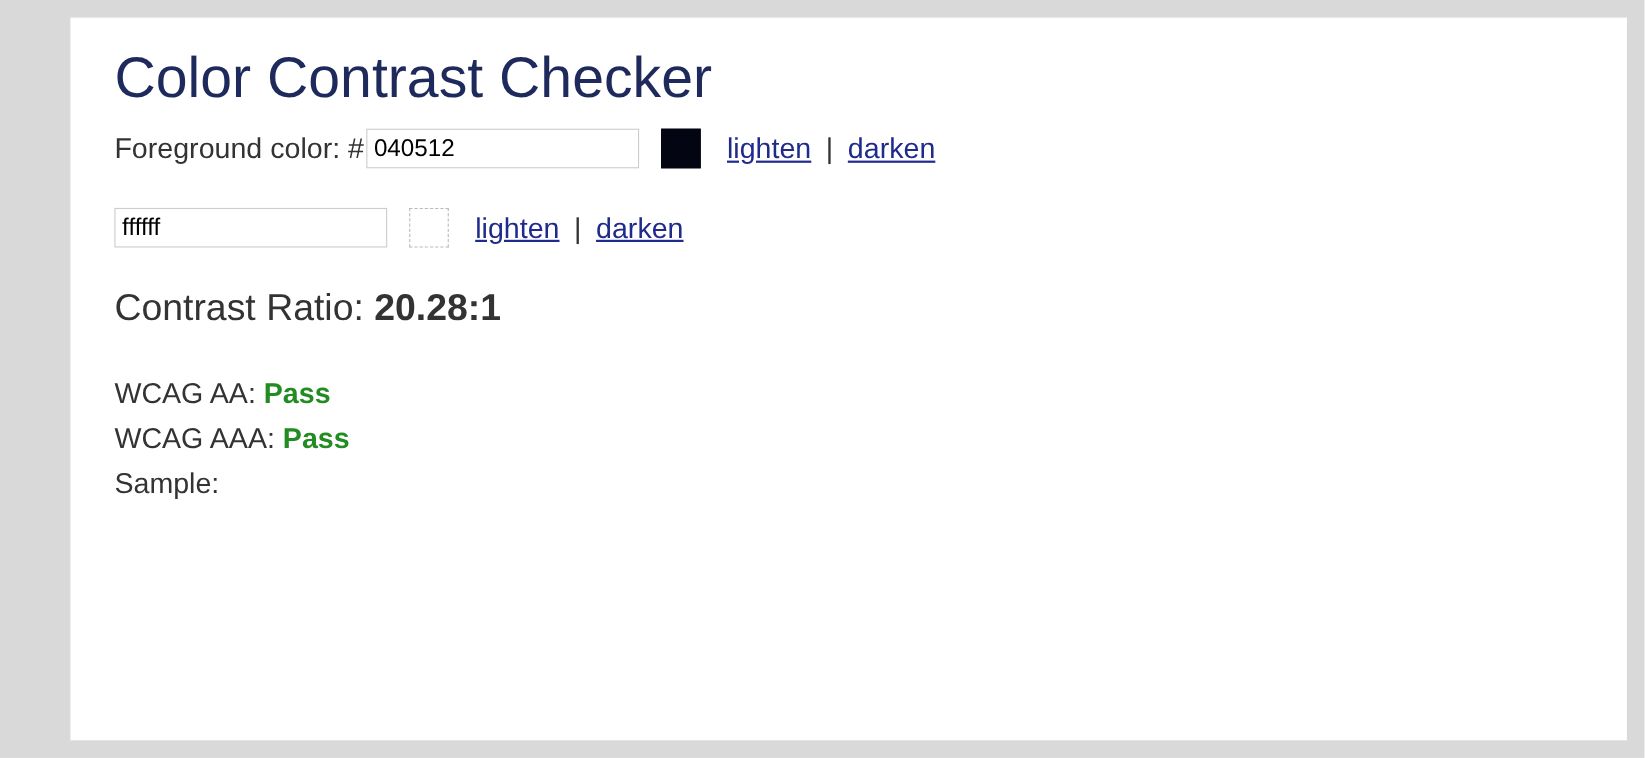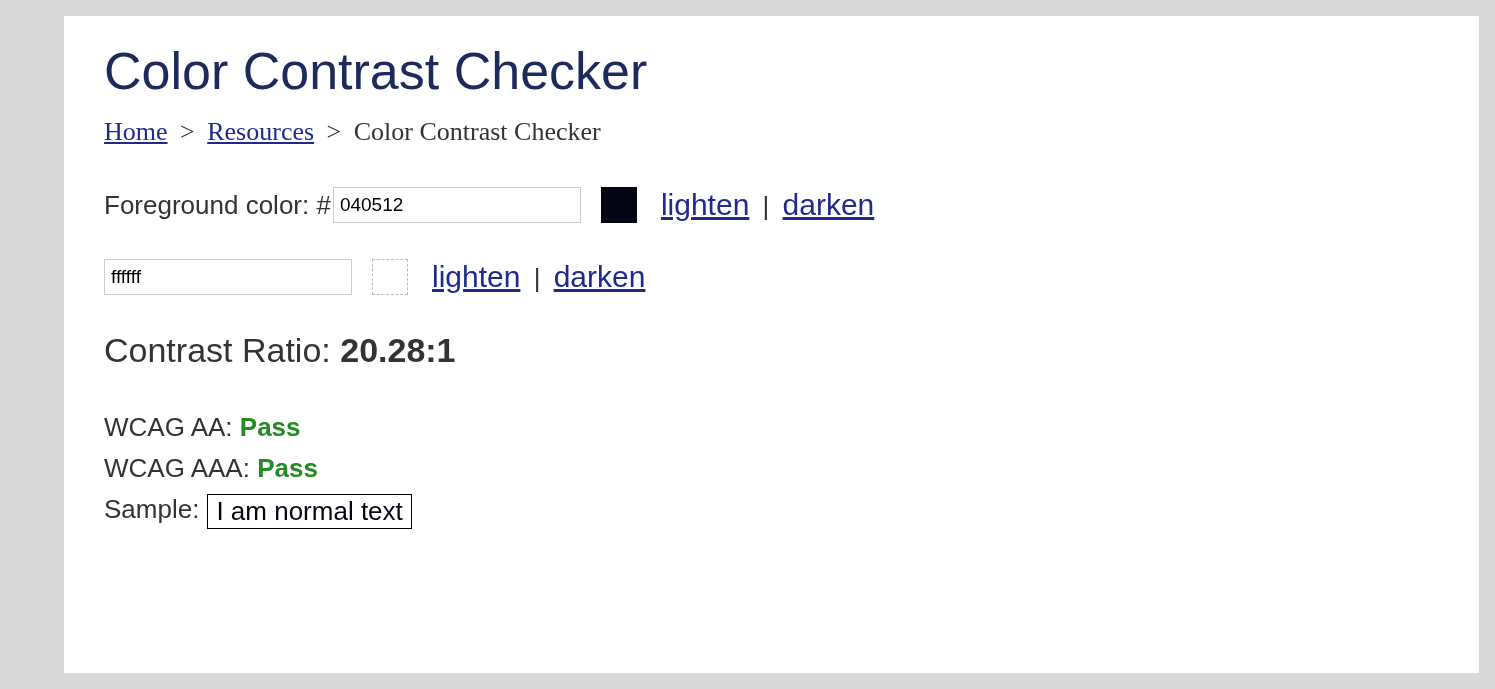--- a/index.html
+++ b/index.html
@@ -48,42 +48,42 @@
       color: #333;
       margin-bottom: 36px;
     }
     .color-row label {
       margin-right: 2px;
     }
     .color-row input[type="text"] {
       width: 248px;
       height: 36px;
       border: 1px solid #ccc;
-      font-size: 19px;
+      font-size: 22px;
       padding: 2px 6px;
       font-family: Arial, sans-serif;
       margin-right: 20px;
     }
     .swatch {
       width: 36px;
       height: 36px;
       display: inline-block;
       margin-right: 24px;
       border: 1px dashed #bbb;
     }
     .swatch-fg {
       background: #040512;
       border: 1px solid #040512;
     }
     .swatch-bg {
       background: #ffffff;
     }
     .adjust-links a {
       color: #1f2a8c;
-      font-size: 30px;
+      font-size: 26px;
     }
     .adjust-links .pipe {
       padding: 0 6px;
     }
     .contrast-line {
       font-size: 34px;
       margin-bottom: 42px;
     }
     .contrast-line .ratio {
       font-weight: bold;
@@ -119,27 +119,20 @@
       background: #ffffff;
     }
   </style>
 </head>
 <body>
 
 <div class="page">
 
   <h1>Color Contrast Checker</h1>
 
-  <div class="breadcrumb">
-    <a href="#">Home</a>
-    <span class="sep">&gt;</span>
-    <a href="#">Resources</a>
-    <span class="sep">&gt;</span>
-    <span>Color Contrast Checker</span>
-  </div>
 
   <div class="color-row">
     <label>Foreground color: #</label>
     <input type="text" value="040512" style="">
     <span class="swatch swatch-fg"></span>
     <span class="adjust-links">
       <a href="#">lighten</a>
       <span class="pipe">|</span>
       <a href="#">darken</a>
     </span>
@@ -163,16 +156,15 @@
   <div class="result-line">
     <span>WCAG AA: </span><span class="pass">Pass</span>
   </div>
 
   <div class="result-line">
     <span>WCAG AAA: </span><span class="pass">Pass</span>
   </div>
 
   <div class="sample-line">
     <span>Sample:</span>
-    <span class="sample-box">I am normal text</span>
   </div>
 
 </div>
 
 </body></html>

